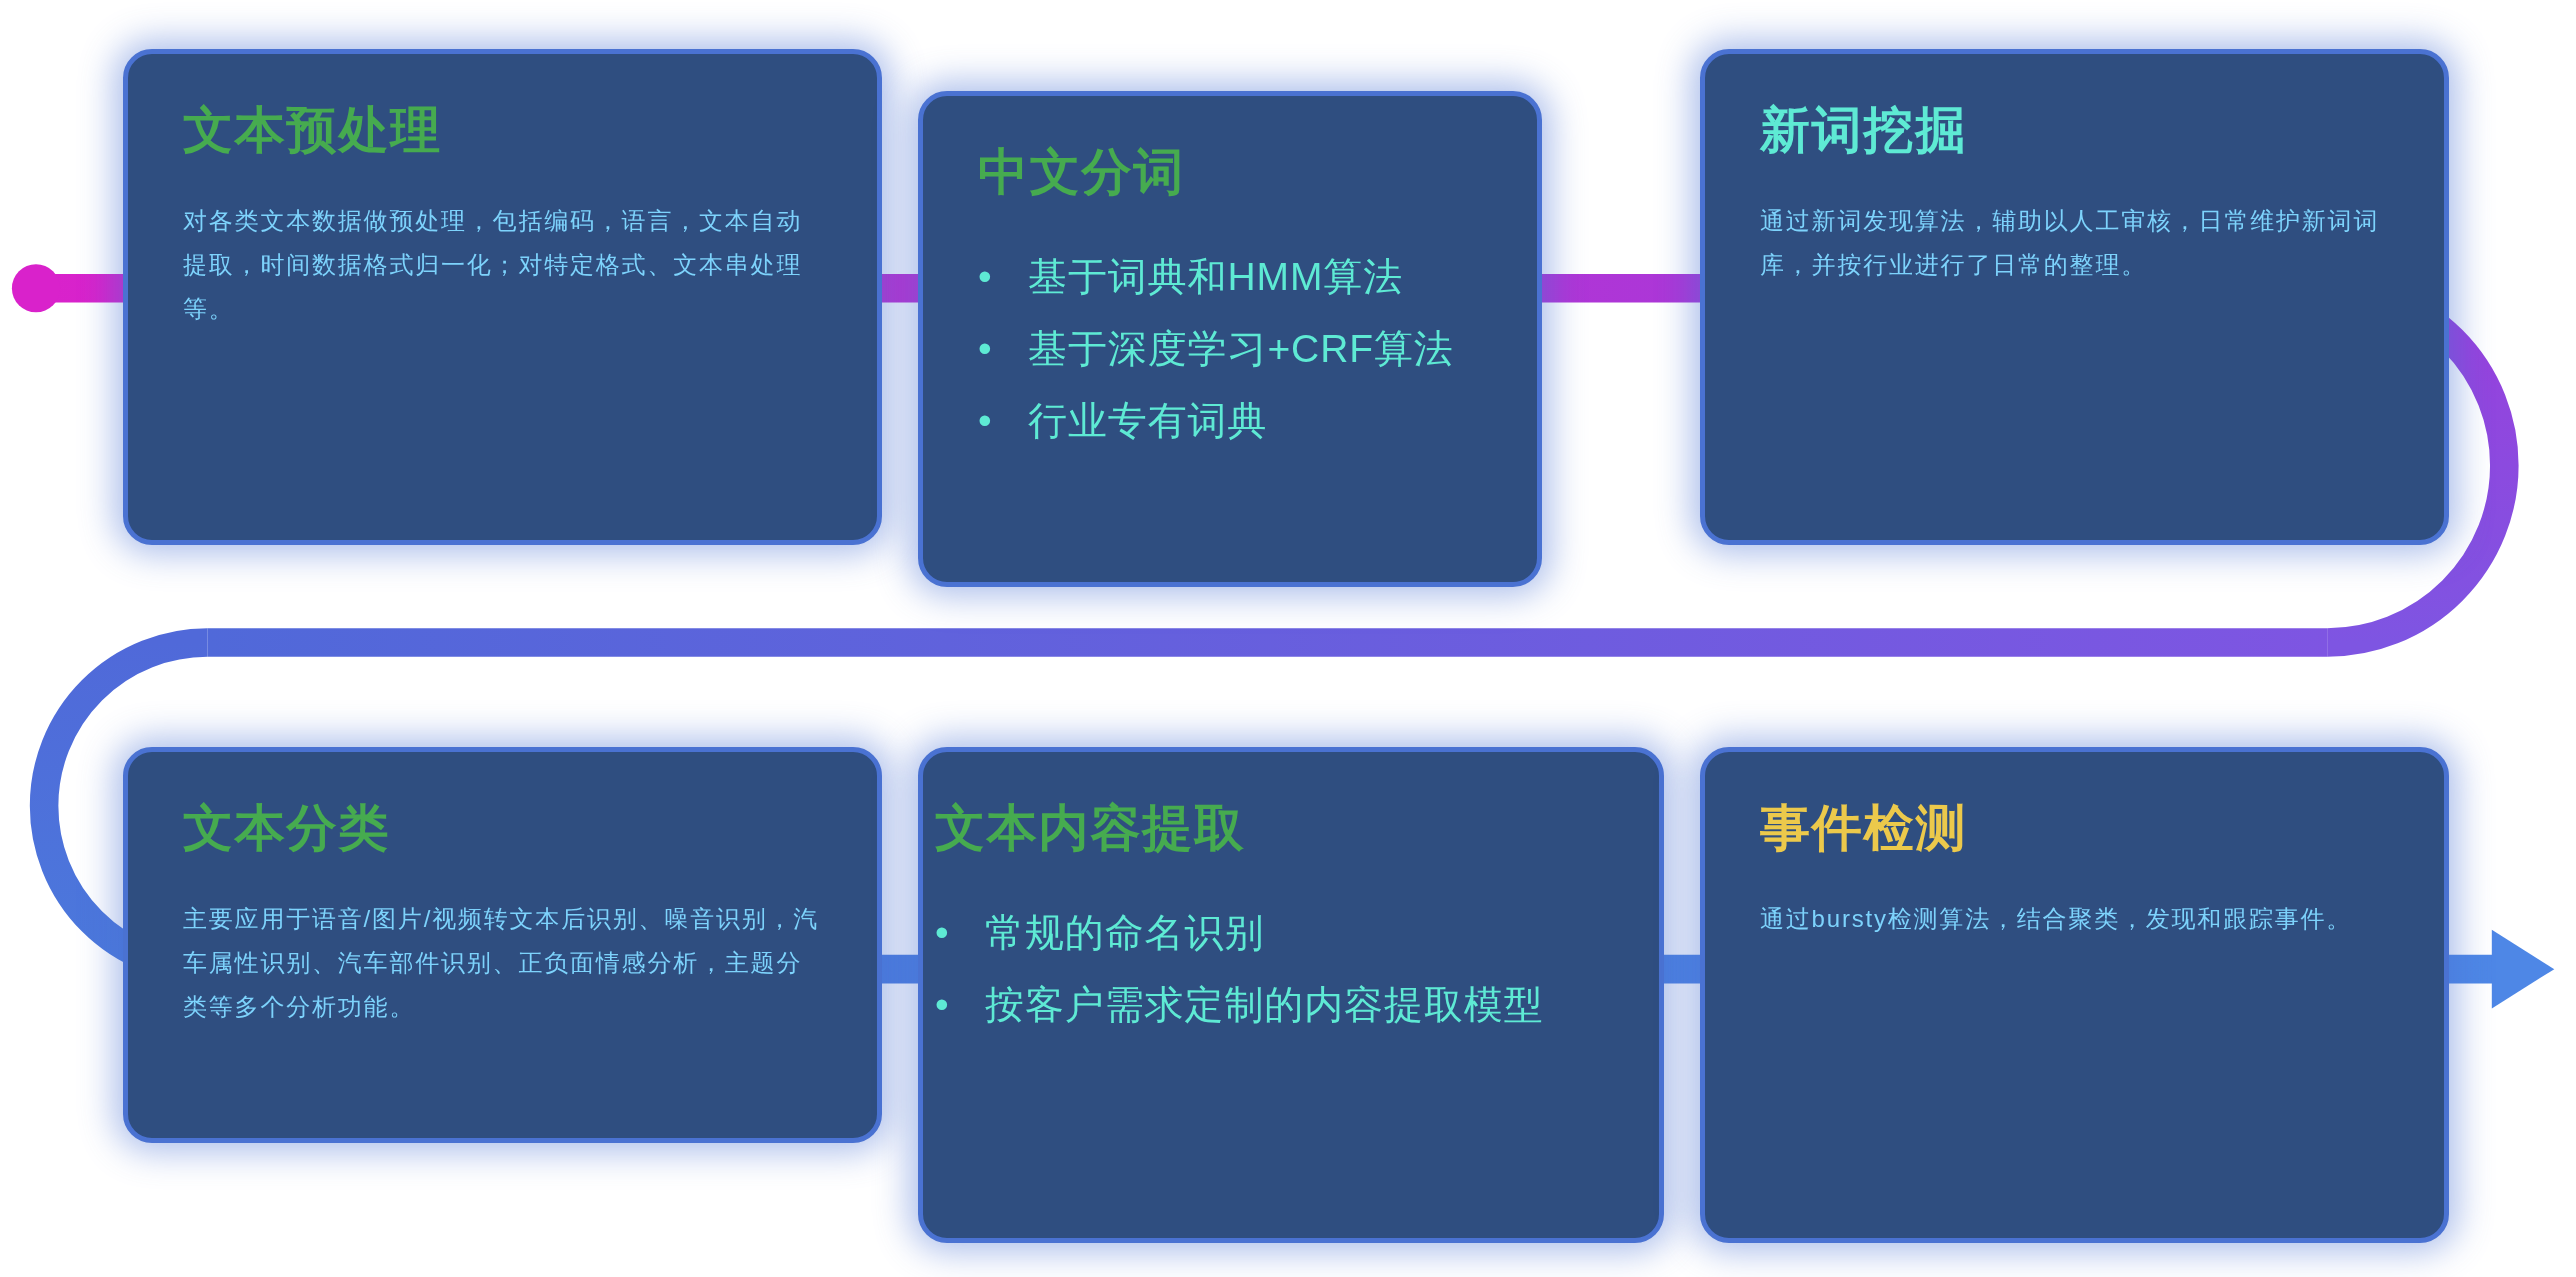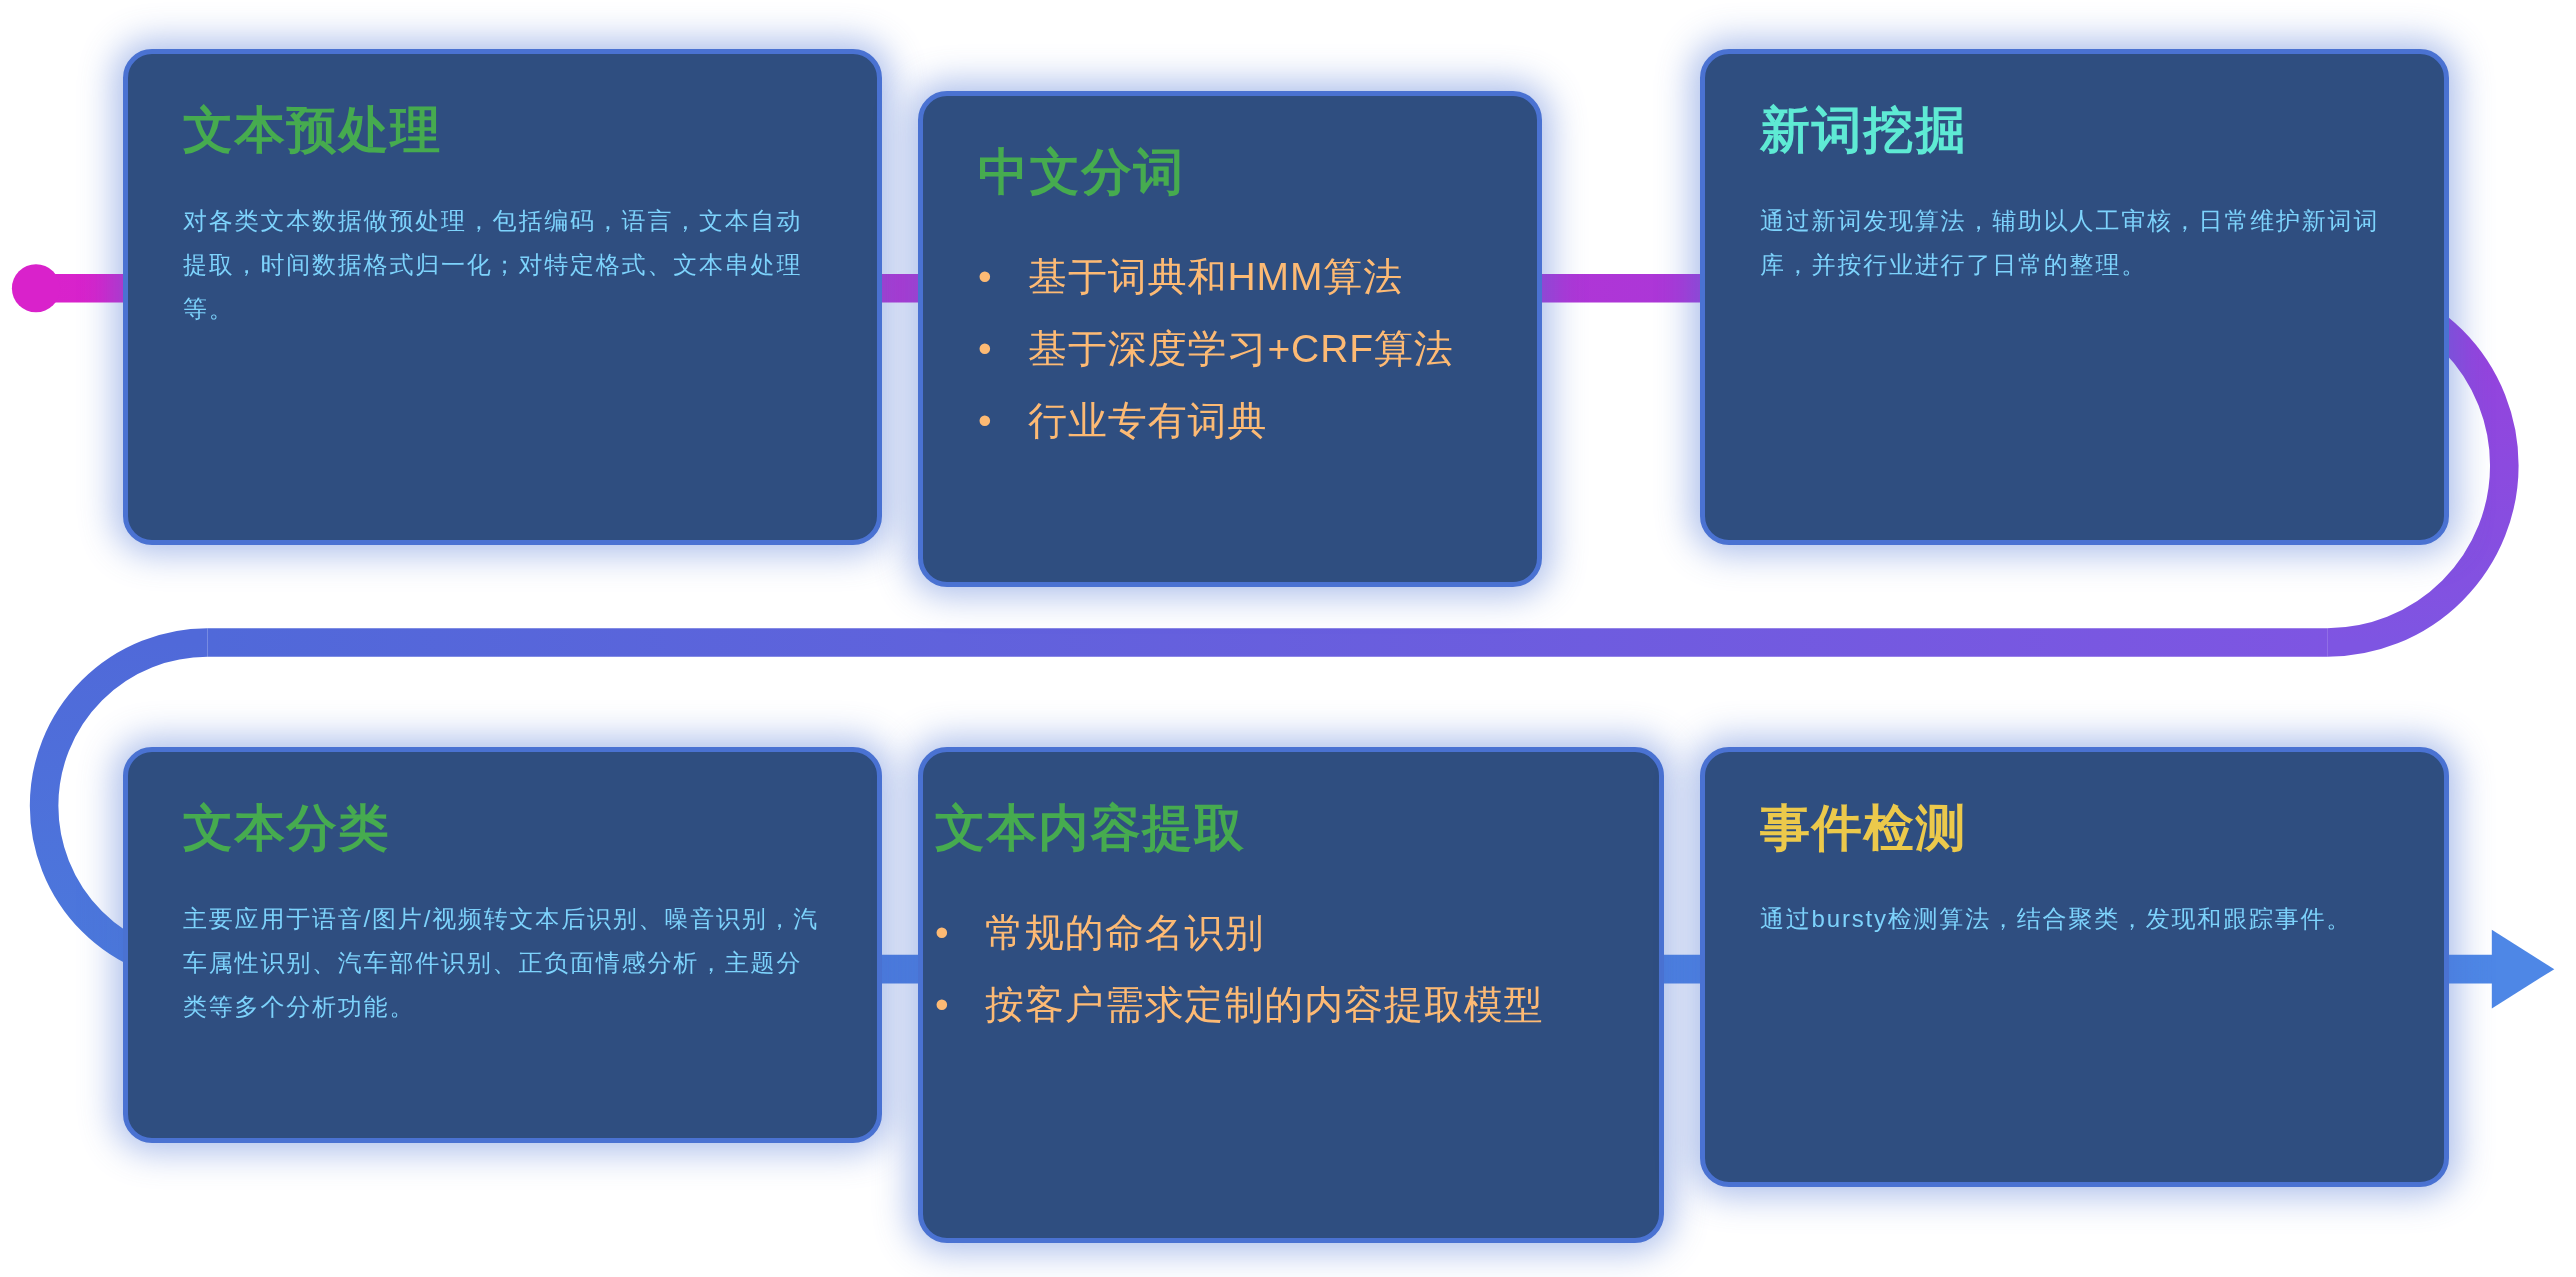--- a/index.html
+++ b/index.html
@@ -20,21 +20,21 @@
     border-radius:29px;
     box-shadow:0 0 34px 9px rgba(74,114,210,0.45);
     padding:46px 55px;
     color:#ffffff;
   }
   .card-1 { left:123px;  top:49px;  width:759px; height:496px; }
   .card-2 { left:918px; top:49px;  width:624px; height:496px;margin-top:42px; }
   .card-3 { left:1700px; top:49px;  width:749px; height:496px; }
   .card-4 { left:123px;  top:747px; width:759px; height:396px; }
   .card-5 { left:918px; top:747px; width:746px; height:496px;padding-left:12px; }
-  .card-6 { left:1700px; top:747px; width:749px; height:440px; }
+  .card-6 { left:1700px; top:747px; width:749px; height:496px; }
 
   .card-title {
     margin:0 0 39px 0;
     font-size:50px;
     font-weight:700;
     letter-spacing:1.8px;
     line-height:1.2;
   }
   .card-body {
     margin:0;
@@ -43,21 +43,21 @@
     line-height:1.84;
     color:#7dd3fc;
   }
   .bullets {
     list-style:none;
     margin:0; padding:0;
     display:flex; flex-direction:column;
     font-size:39px;
     letter-spacing:0.9px;
     line-height:1.84;
-    color:#fdba74;
+    color:#5eead4;
   }
   .bullets li { display:flex; }
   .bullet-mark { width:50px; flex:none; }
   .bullet-mark::before { content:"\2022"; }
 </style>
 </head>
 <body>
 
 <div class="canvas">
 

